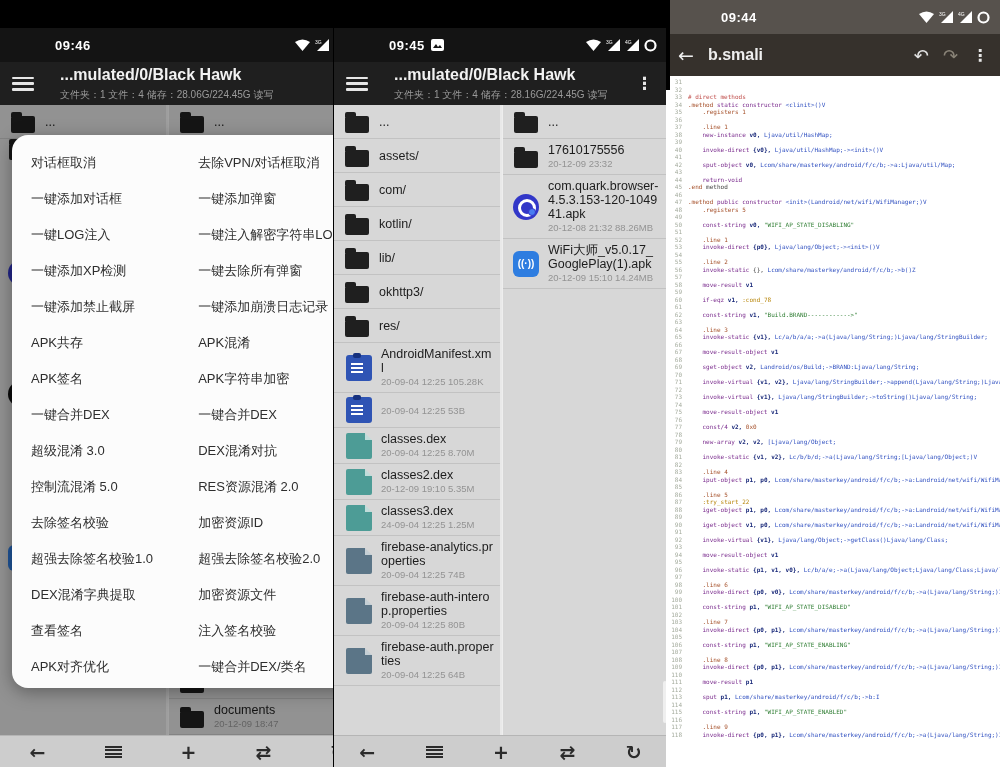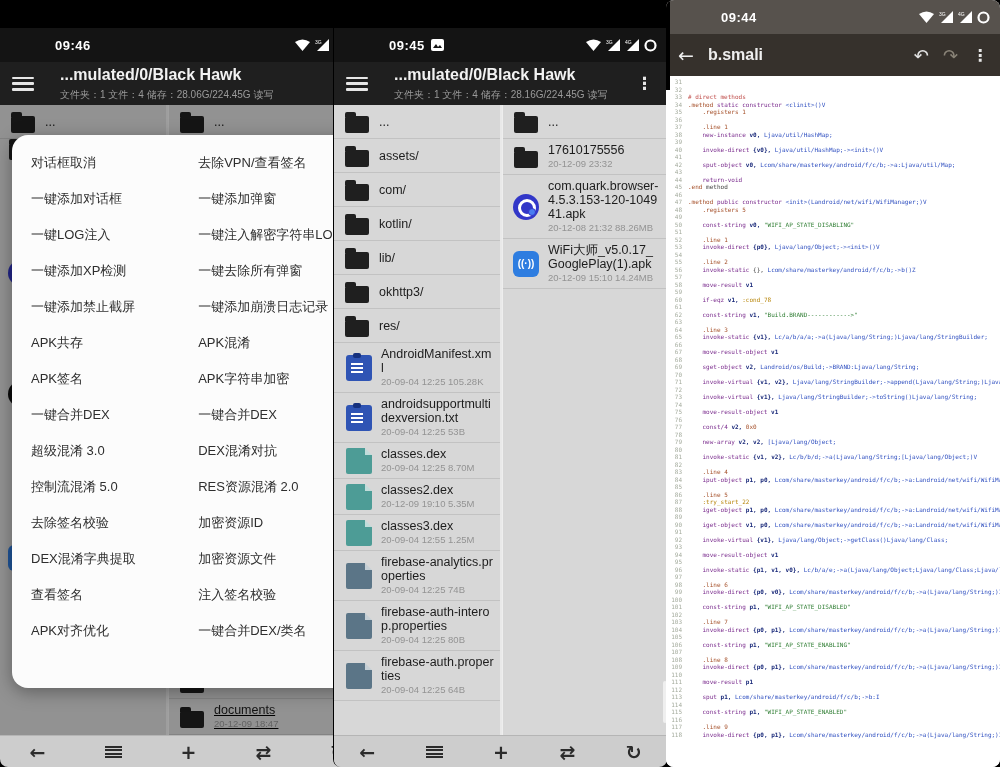--- a/index.html
+++ b/index.html
@@ -1,18 +1,18 @@
 <!DOCTYPE html>
 <html><head>
 <meta charset="utf-8">
 <style>
   html,body{margin:0;padding:0;background:#000;}
   .stage{position:relative;width:1000px;height:767px;overflow:hidden;background:#000;
          font-family:"Liberation Sans","DejaVu Sans",sans-serif;}
-  .panel{position:absolute;top:0;height:767px;overflow:hidden;border-radius:8px;}
+  .panel{position:absolute;top:0;height:767px;overflow:hidden;}
   .panel-a{left:0;width:376px;}
   .panel-b{left:333px;width:333px;border-left:1px solid #000;}
   .panel-c{left:666px;width:334px;background:#fff;}
 
   
   .black-strip{height:28px;background:#000;}
   .statusbar{height:34px;background:#141414;display:flex;align-items:center;color:#fff;
              padding:0 10px;box-sizing:border-box;}
   .sb-time{font-size:13px;font-weight:bold;margin-left:45px;letter-spacing:.5px;}
   .sb-right{margin-left:auto;display:flex;align-items:center;gap:5px;}
@@ -62,21 +62,21 @@
   .dim{position:absolute;inset:0;background:rgba(0,0,0,.32);}
   .dialog{position:absolute;left:12px;right:12px;top:30px;height:553px;background:#fcfcfc;
           border-radius:16px;box-shadow:0 4px 18px rgba(0,0,0,.35);padding:10px 0 0 0;box-sizing:border-box;overflow:hidden;}
   .drow{display:grid;grid-template-columns:47.5% 52.5%;height:36px;align-items:center;}
   .dcell{font-size:13px;color:#2e2e2e;padding-left:19px;white-space:nowrap;}
   .peek{position:absolute;left:8px;width:26px;height:26px;}
   .peek.p0{top:38px;}
   .peek.p1{top:155px;}
   .peek.p2{top:276px;}
   .peek.p3{top:440px;}
-  .bottom-rows{position:absolute;left:0;right:16px;bottom:0;text-decoration:underline;}
+  .bottom-rows{position:absolute;left:0;right:16px;bottom:0;}
   .scrollbar{position:absolute;right:0;bottom:12px;width:4px;height:42px;background:#efefef;border-radius:2px;}
 
   
   .bottombar{height:32px;background:#cdcdcd;border-top:1px solid #b5b5b5;display:flex;align-items:center;
              justify-content:space-around;color:#2b2b2b;}
   .bicon{font-size:19px;line-height:20px;font-weight:bold;font-family:"DejaVu Sans",sans-serif;}
   .blist{width:17px;height:13px;display:flex;flex-direction:column;justify-content:space-between;}
   .blist i{height:2.4px;background:#2b2b2b;}
 
   
@@ -188,21 +188,21 @@
 
       <span class="peek p0 ficon ic-folder"></span>
       <span class="peek p1 ficon ic-quark"></span>
       <span class="peek p2 ficon ic-android"></span>
       <span class="peek p3 ficon ic-wifi"></span>
       <div class="dim"></div>
       <div class="dialog">
 
       <div class="drow">
             <div class="dcell">对话框取消</div>
-            <div class="dcell">去除VPN/查看签名</div>
+            <div class="dcell">去除VPN/对话框取消</div>
           </div>
           <div class="drow">
             <div class="dcell">一键添加对话框</div>
             <div class="dcell">一键添加弹窗</div>
           </div>
           <div class="drow">
             <div class="dcell">一键LOG注入</div>
             <div class="dcell">一键注入解密字符串LOG</div>
           </div>
           <div class="drow">
@@ -229,20 +229,24 @@
             <div class="dcell">超级混淆 3.0</div>
             <div class="dcell">DEX混淆对抗</div>
           </div>
           <div class="drow">
             <div class="dcell">控制流混淆 5.0</div>
             <div class="dcell">RES资源混淆 2.0</div>
           </div>
           <div class="drow">
             <div class="dcell">去除签名校验</div>
             <div class="dcell">加密资源ID</div>
+          </div>
+          <div class="drow">
+            <div class="dcell">超强去除签名校验1.0</div>
+            <div class="dcell">超强去除签名校验2.0</div>
           </div>
           <div class="drow">
             <div class="dcell">DEX混淆字典提取</div>
             <div class="dcell">加密资源文件</div>
           </div>
           <div class="drow">
             <div class="dcell">查看签名</div>
             <div class="dcell">注入签名校验</div>
           </div>
           <div class="drow">
@@ -357,21 +361,20 @@
           <div class="frow">
             <span class="ficon ic-clipboard"></span>
             <span class="finfo">
               <span class="fname">AndroidManifest.xml</span>
               <span class="fmeta">20-09-04 12:25  105.28K</span>
             </span>
           </div>
           <div class="frow">
             <span class="ficon ic-clipboard"></span>
             <span class="finfo">
-              <span class="fname">androidsupportmultidexversion.txt</span>
               <span class="fmeta">20-09-04 12:25  53B</span>
             </span>
           </div>
           <div class="frow">
             <span class="ficon ic-dex"></span>
             <span class="finfo">
               <span class="fname">classes.dex</span>
               <span class="fmeta">20-09-04 12:25  8.70M</span>
             </span>
           </div>
@@ -379,21 +382,21 @@
             <span class="ficon ic-dex"></span>
             <span class="finfo">
               <span class="fname">classes2.dex</span>
               <span class="fmeta">20-12-09 19:10  5.35M</span>
             </span>
           </div>
           <div class="frow">
             <span class="ficon ic-dex"></span>
             <span class="finfo">
               <span class="fname">classes3.dex</span>
-              <span class="fmeta">20-09-04 12:55  1.25M</span>
+              <span class="fmeta">24-09-04 12:25  1.25M</span>
             </span>
           </div>
           <div class="frow">
             <span class="ficon ic-prop"></span>
             <span class="finfo">
               <span class="fname">firebase-analytics.properties</span>
               <span class="fmeta">20-09-04 12:25  74B</span>
             </span>
           </div>
           <div class="frow">

